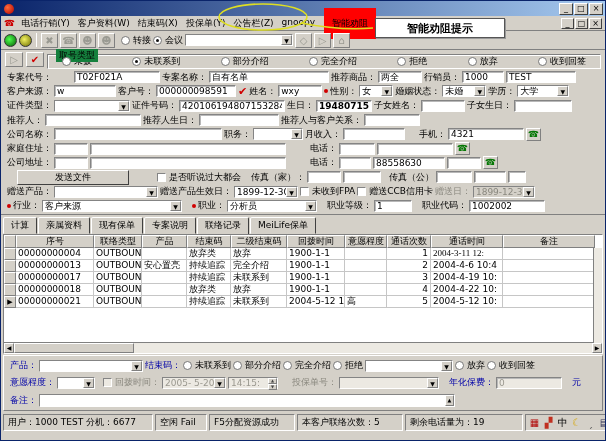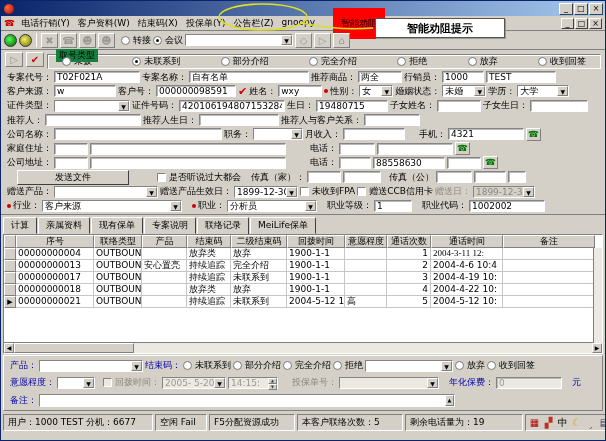--- a/index.html
+++ b/index.html
@@ -9,21 +9,21 @@
   
   .titlebar{height:15px;background:linear-gradient(to right,#0a246a,#a6caf0);display:flex;align-items:center;padding:0 2px;flex:0 0 15px;}
   .app-icon{width:10px;height:10px;border-radius:50%;background:radial-gradient(circle at 35% 35%,#ff6a3a,#b00000);margin-left:1px;}
   .tbtns{margin-left:auto;display:flex;gap:1px;}
   .tbtn{width:14px;height:12px;background:#d4d0c8;border:1px solid;border-color:#fff #404040 #404040 #fff;
         font-size:8px;line-height:10px;text-align:center;color:#000;}
   
   .menubar{height:15px;display:flex;align-items:center;gap:2px;padding:0 3px;flex:0 0 15px;border-bottom:1px solid #808080;}
   .menu-ico{color:#c00;font-size:9px;}
   .mitem{padding:1px 4px;white-space:nowrap;}
-  .mhot{background:#f00;color:#000;padding:9px 8px;margin-left:12px;white-space:nowrap;}
+  .mhot{background:#f00;color:#000;padding:9px 8px;margin-left:3px;white-space:nowrap;}
   
   .toolbar{height:19px;display:flex;align-items:center;gap:2px;padding:0 3px;flex:0 0 19px;border-bottom:1px solid #808080;}
   .round{width:13px;height:13px;border-radius:50%;border:1px solid #333;}
   .round.green{background:radial-gradient(circle at 40% 40%,#4cff4c,#085c08);}
   .round.yellow{background:radial-gradient(circle at 40% 40%,#f0f060,#6b6b00);}
   .tico{width:17px;height:15px;background:#d4d0c8;border:1px solid;border-color:#fff #808080 #808080 #fff;
         color:#9a9a92;text-align:center;font-size:10px;line-height:13px;}
   .tsep{width:1px;height:14px;background:#808080;border-right:1px solid #fff;margin:0 2px;}
   
   .lbl{white-space:nowrap;color:#000;}
@@ -179,21 +179,21 @@
           </span><span class="rad">
             <span class="rdo"></span>
             <span>收到回签</span>
           </span></span>
     </div>
   </div>
 
   <div class="formarea" id="form-rows">
       <div class="frow">
         <span class="lbl">专案代号：</span>
-        <input class="tbox" readonly="" value="T02F021A" style="width: 86px;">
+        <input class="tbox" readonly="" value="T02F021A" style="width: 86px; margin-left: 20px;">
         <span class="lbl">专案名称：</span>
         <input class="tbox" readonly="" value="自有名单" style="width: 120px;">
         <span class="lbl">推荐商品：</span>
         <input class="tbox" readonly="" value="两全" style="width: 44px;">
         <span class="lbl">行销员：</span>
         <input class="tbox" readonly="" value="1000" style="width: 42px;">
         <input class="tbox" readonly="" value="TEST" style="width: 70px;">
       </div>
       <div class="frow">
         <span class="lbl">客户来源：</span>
@@ -222,21 +222,21 @@
       </div>
       <div class="frow">
         <span class="lbl">证件类型：</span>
         <span class="dd" style="width: 76px;">
           <span class="ddv"></span>
           <span class="ddb">▼</span>
         </span>
         <span class="lbl">证件号码：</span>
         <input class="tbox" readonly="" value="420106194807153284" style="width: 106px;">
         <span class="lbl">生日：</span>
-        <input class="tbox" readonly="" value="19480715" style="width: 72px;">
+        <input class="tbox" readonly="" value="19480715" style="width: 56px; font-weight: bold;">
         <span class="lbl">子女姓名：</span>
         <input class="tbox" readonly="" style="width: 44px;">
         <span class="lbl">子女生日：</span>
         <input class="tbox" readonly="" style="width: 58px;">
       </div>
       <div class="frow">
         <span class="lbl">推荐人：</span>
         <input class="tbox" readonly="" style="width: 96px;">
         <span class="lbl">推荐人生日：</span>
         <input class="tbox" readonly="" style="width: 80px;">

